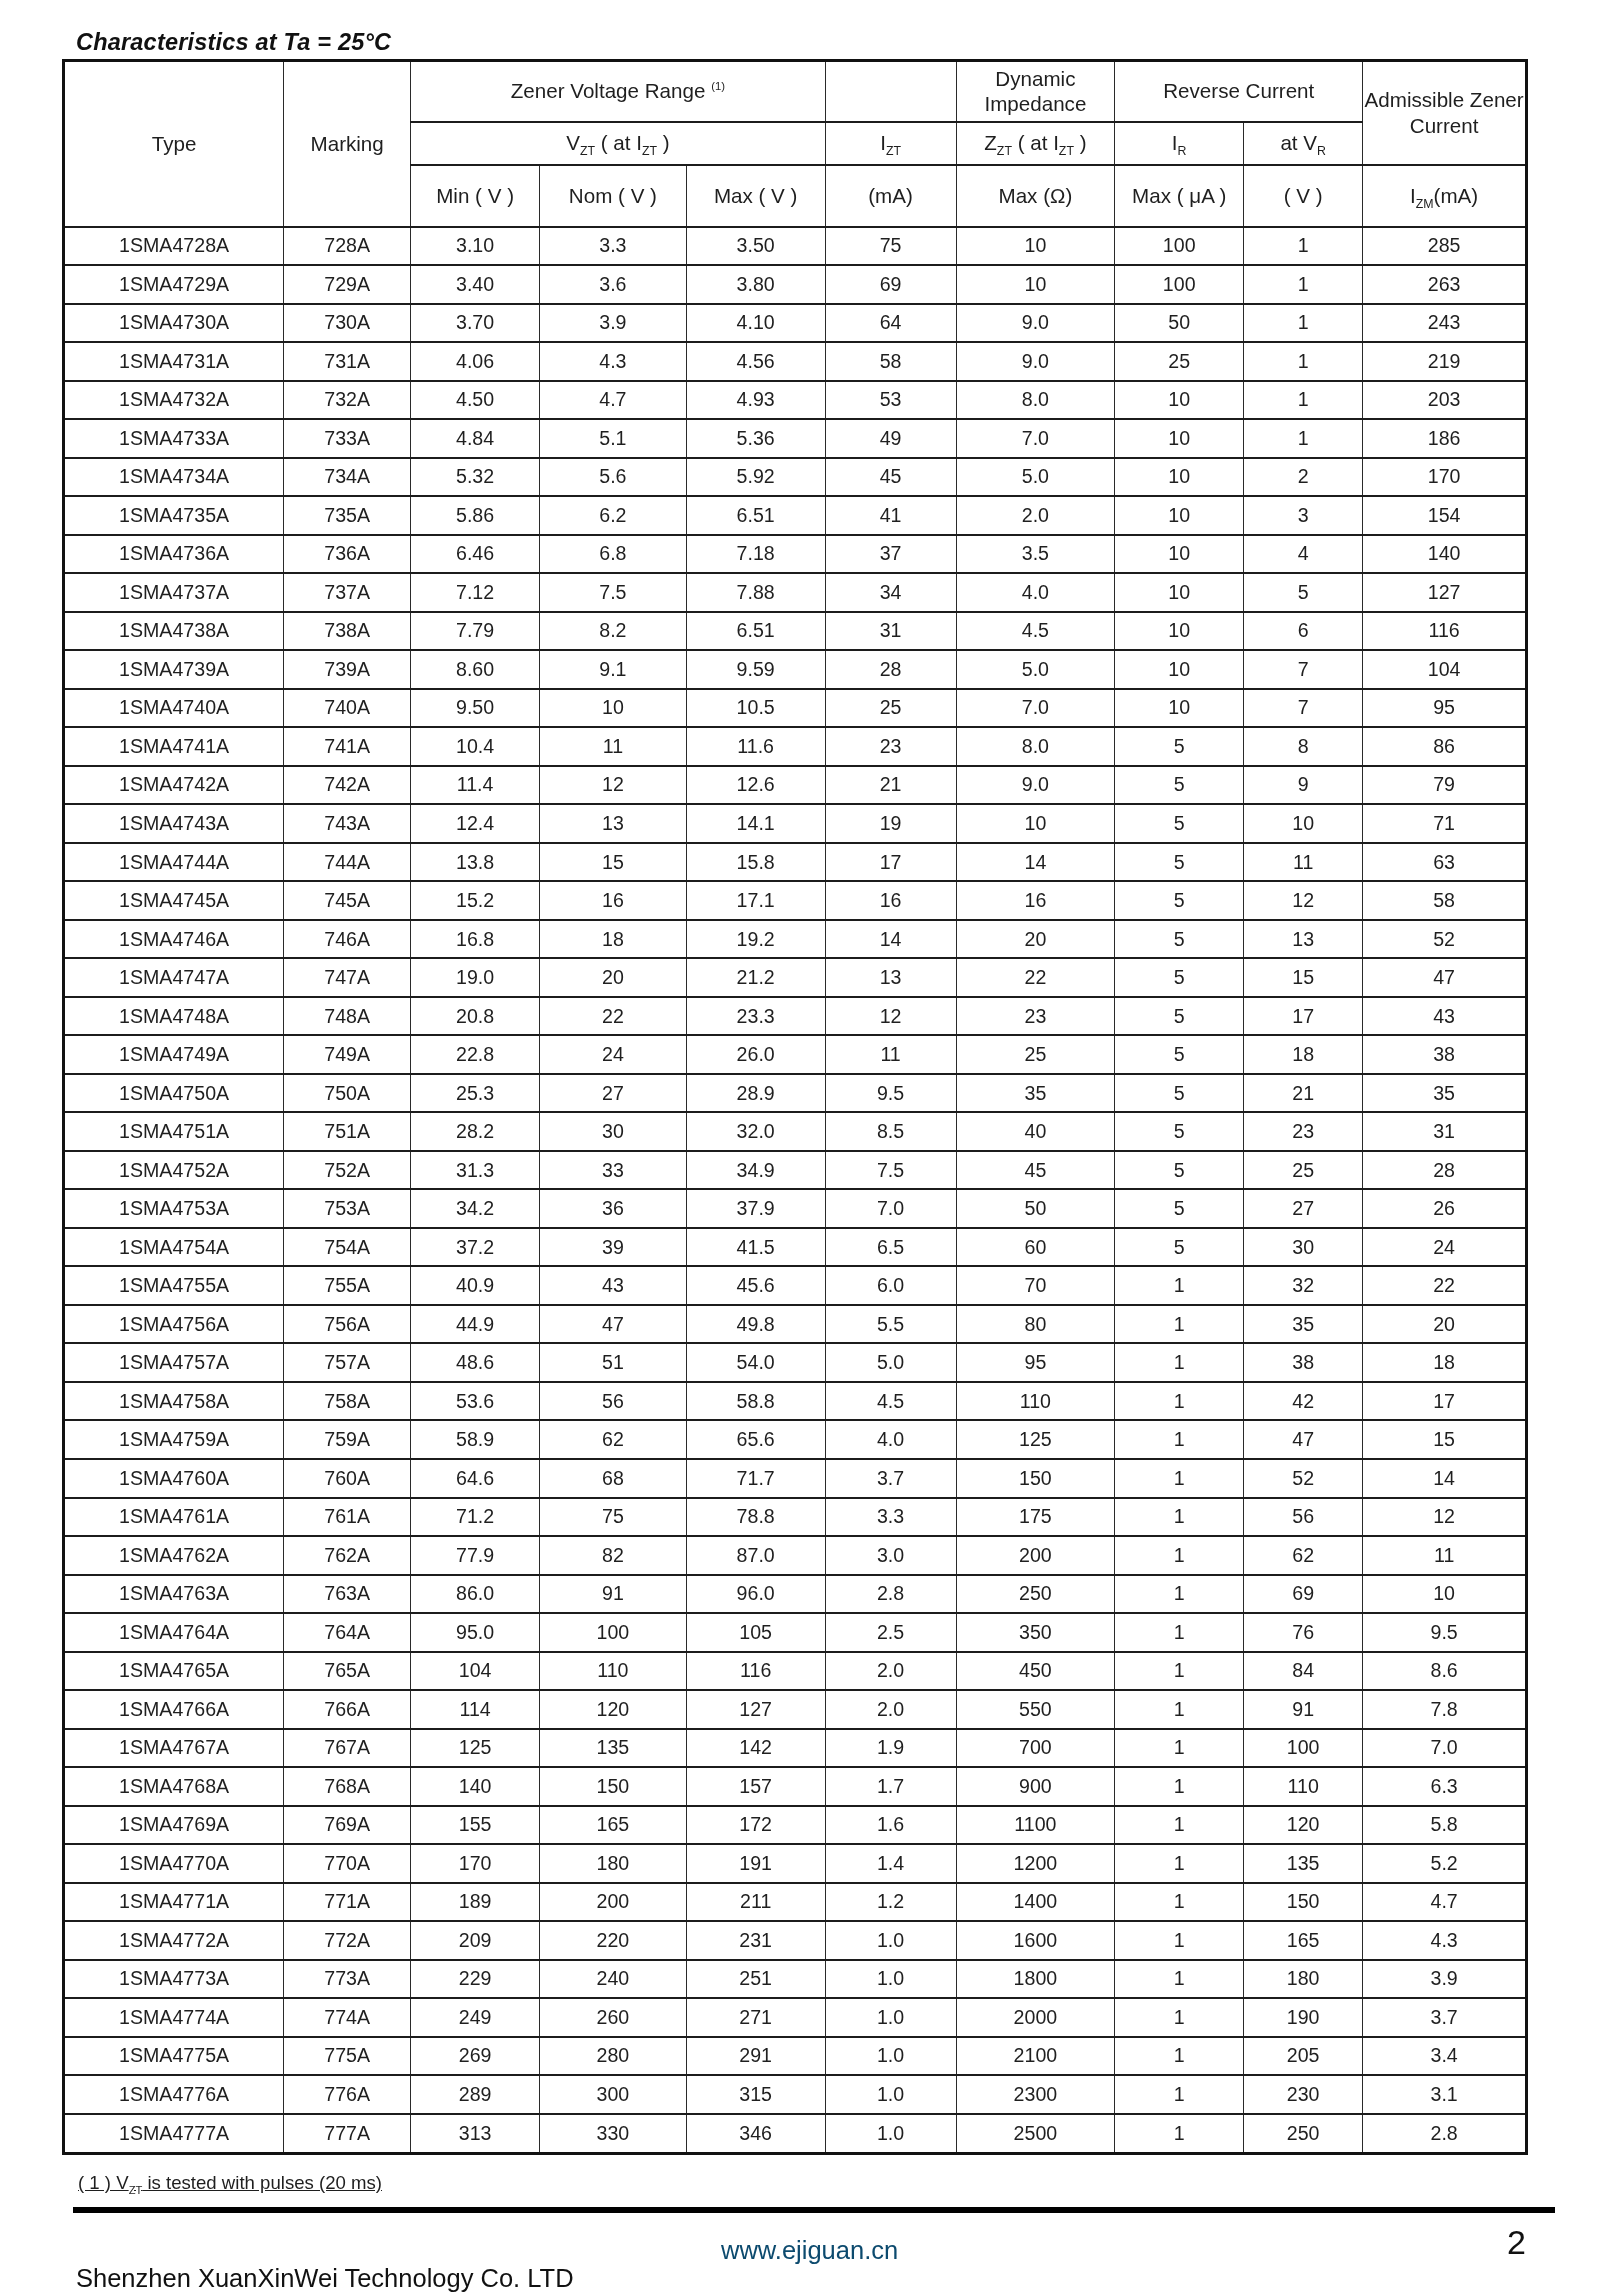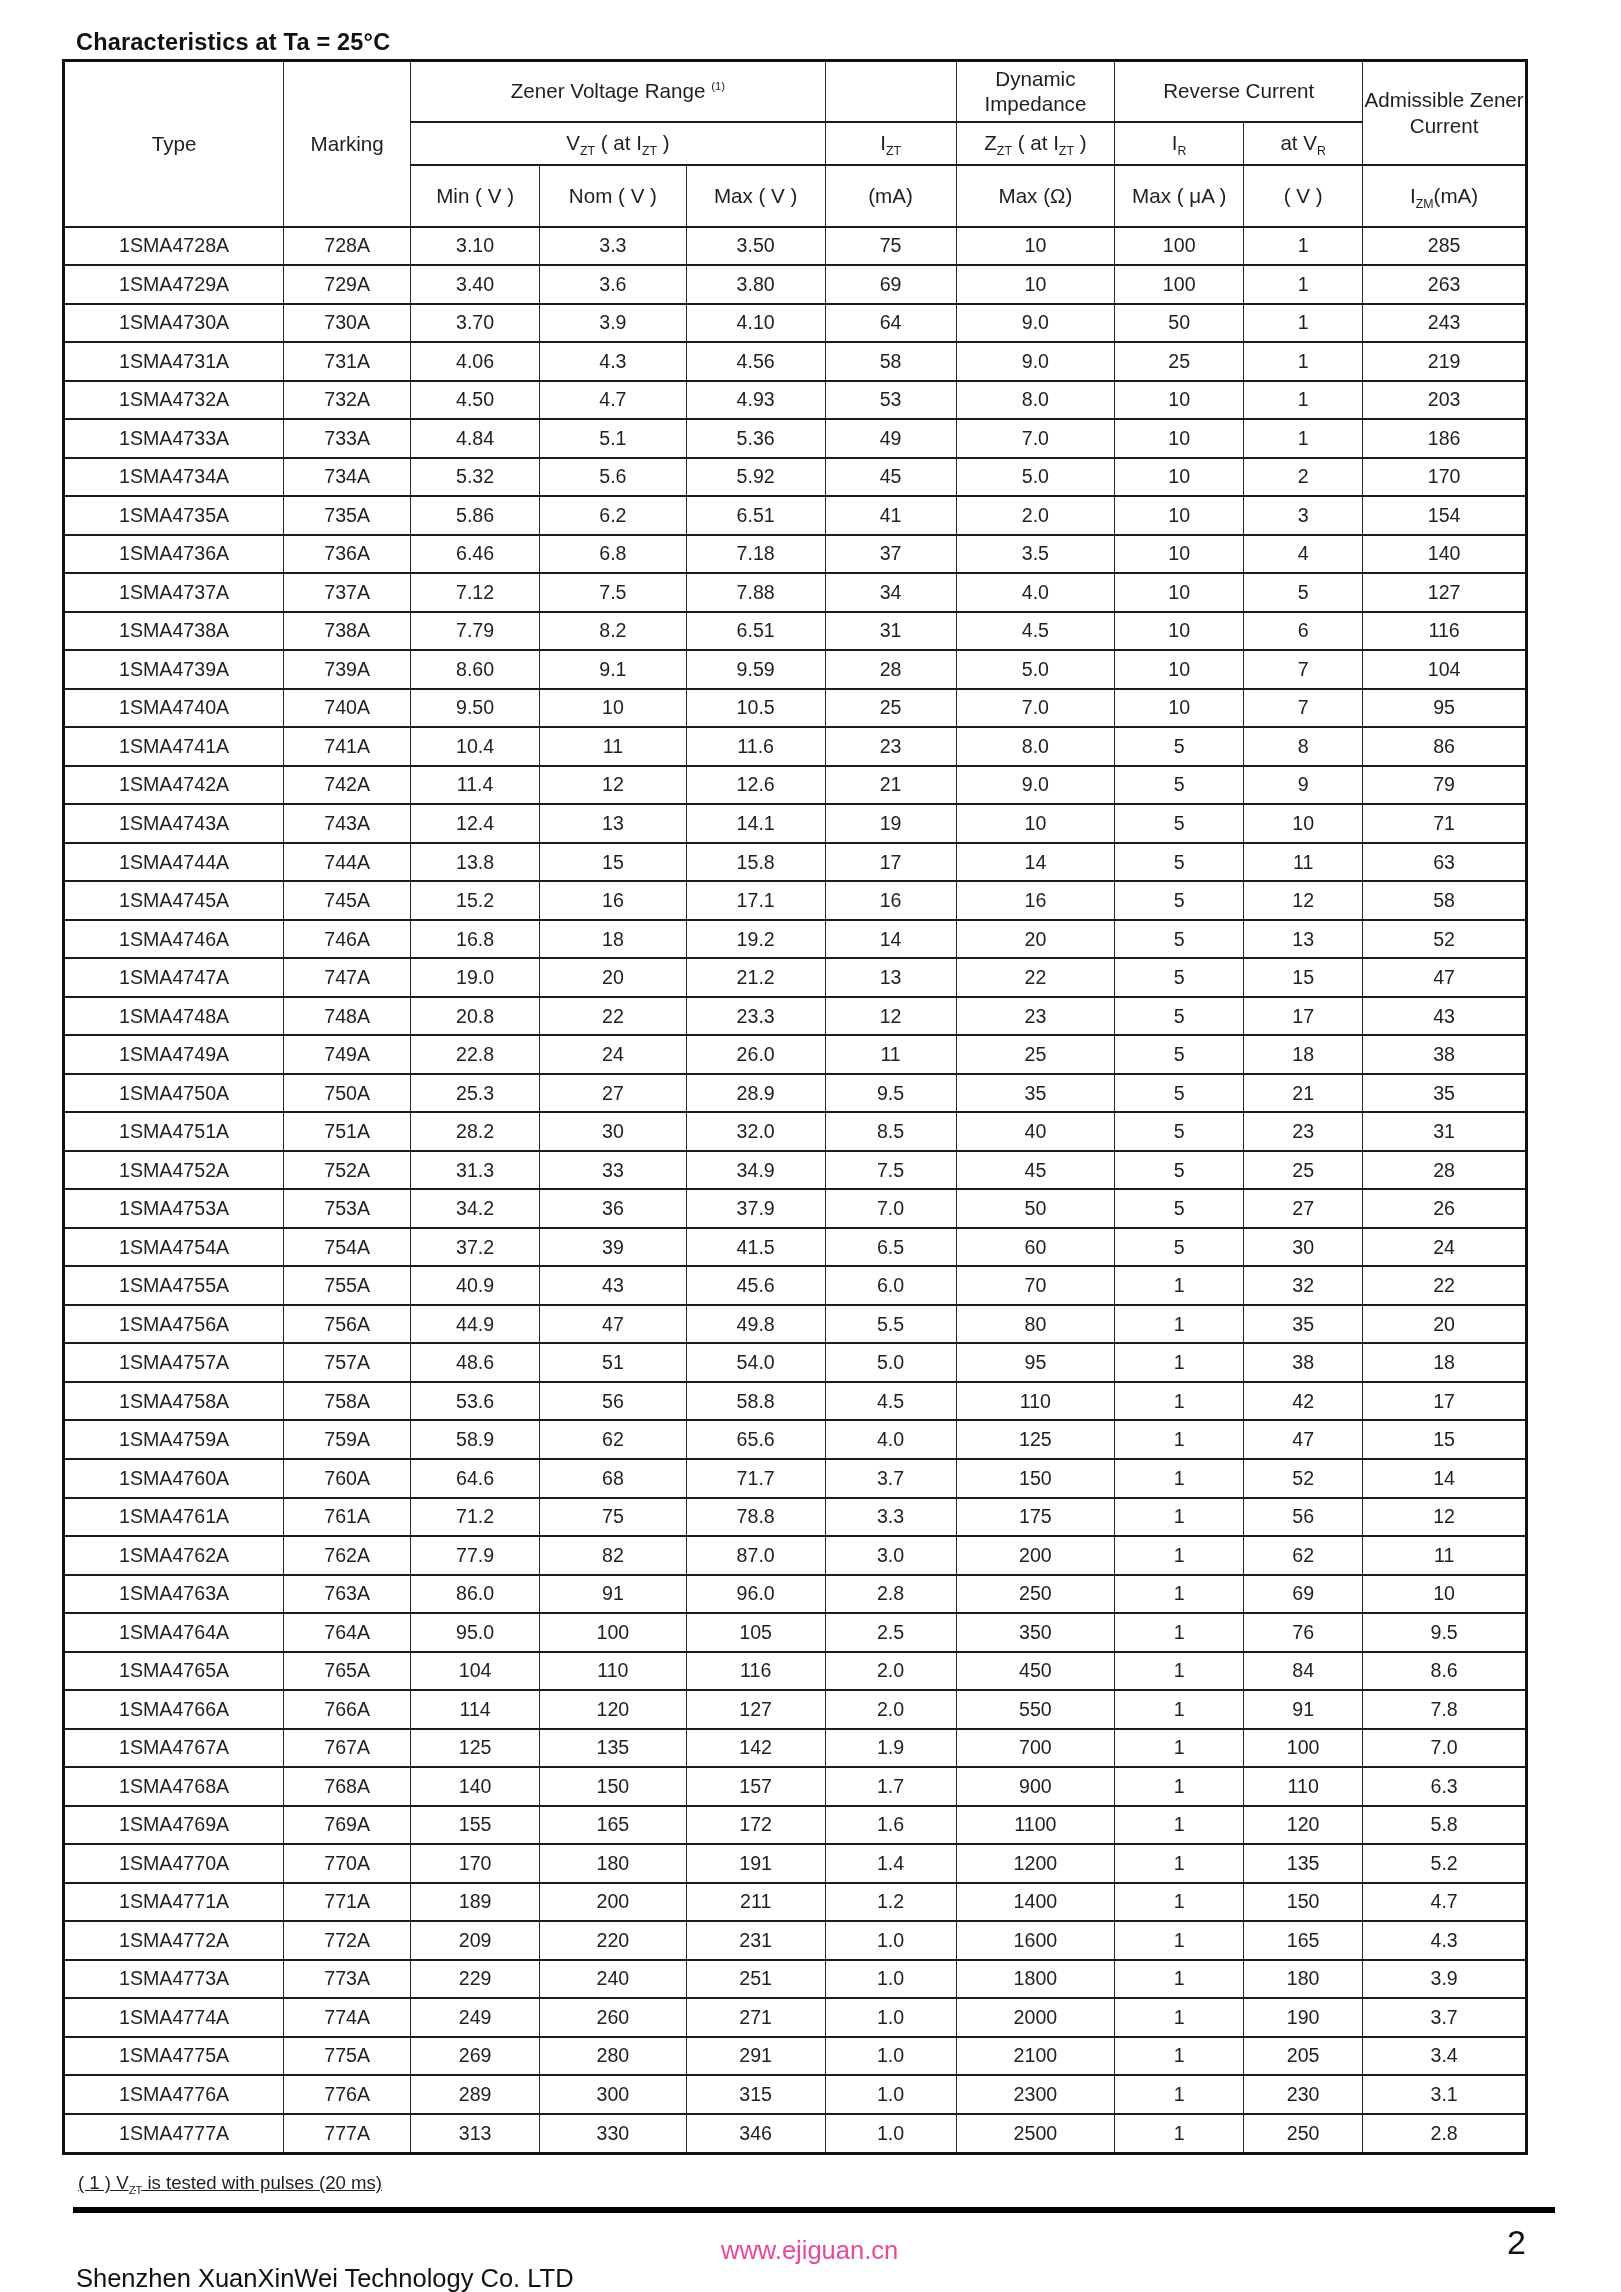--- a/index.html
+++ b/index.html
@@ -7,20 +7,21 @@
     width: 1621px; height: 2293px;
     background: #ffffff;
     font-family: "Liberation Sans", sans-serif;
     color: #1a1a1a;
     position: relative;
   }
   .page-title {
     position: absolute; left: 76px; top: 29px;
     font-size: 23.5px; font-weight: bold; color: #111;
     letter-spacing: 0.2px;
+    font-style: italic;
   }
   table.spec {
     position: absolute; left: 62px; top: 59px;
     width: 1466px; height: 2096px;
     border-collapse: collapse; table-layout: fixed;
     border: 3.9px solid #111;
   }
   table.spec th, table.spec td {
     border: 1px solid #2a2a2a;
     border-top: 2px solid #1c1c1c;
@@ -43,21 +44,21 @@
   .footer-rule {
     position: absolute; left: 73px; top: 2207px;
     width: 1482px; height: 5.9px; background: #000;
   }
   .footer-company {
     position: absolute; left: 76px; top: 2235px;
     font-size: 25.5px; color: #111; margin-top: 29px;
   }
   .footer-website {
     position: absolute; left: 721px; top: 2236px;
-    font-size: 25.5px; color: #ec4899;
+    font-size: 25.5px; color: #0c4a6e;
   }
   .footer-page {
     position: absolute; left: 1507px; top: 2223px;
     font-size: 34px; color: #111;
   }
 </style>
 </head>
 <body>
 
 <div class="page-title">Characteristics at Ta = 25°C</div>

